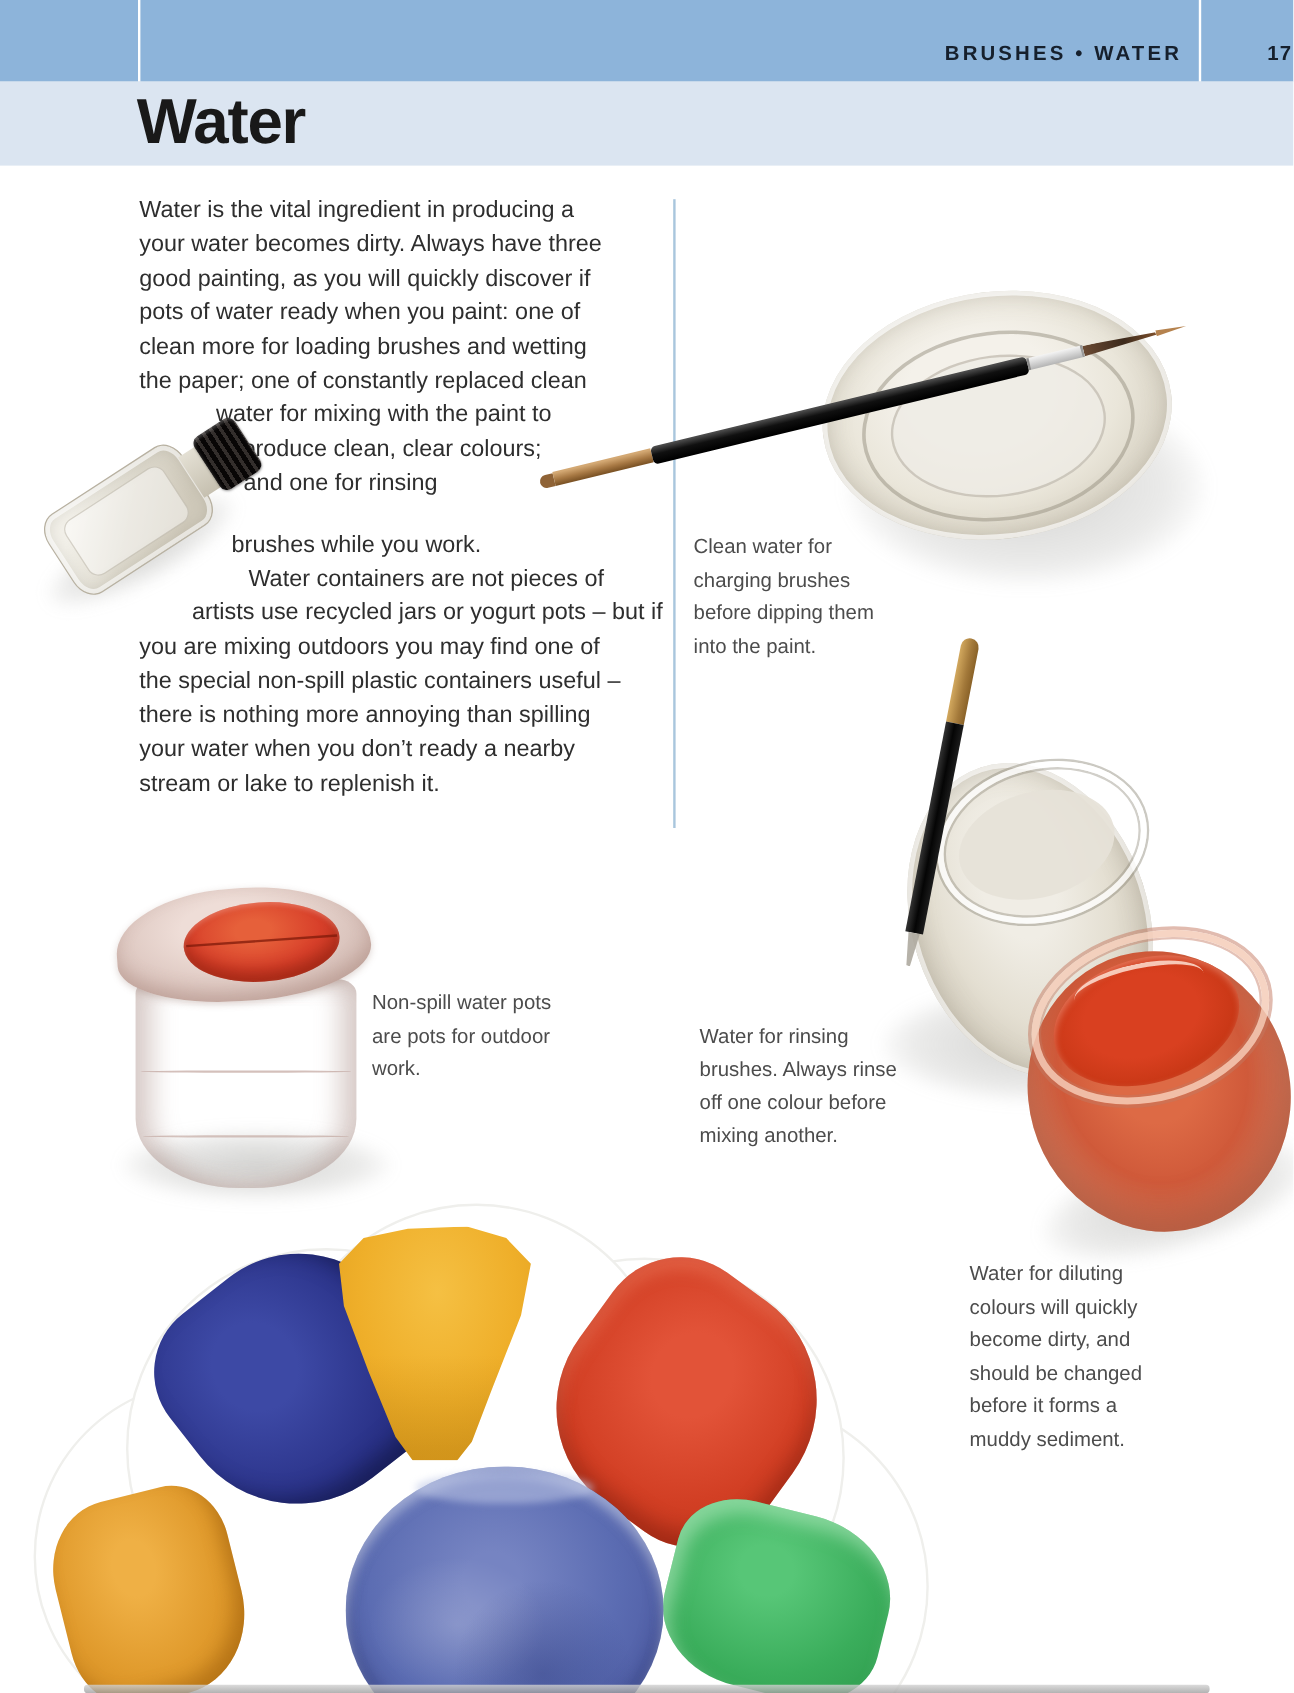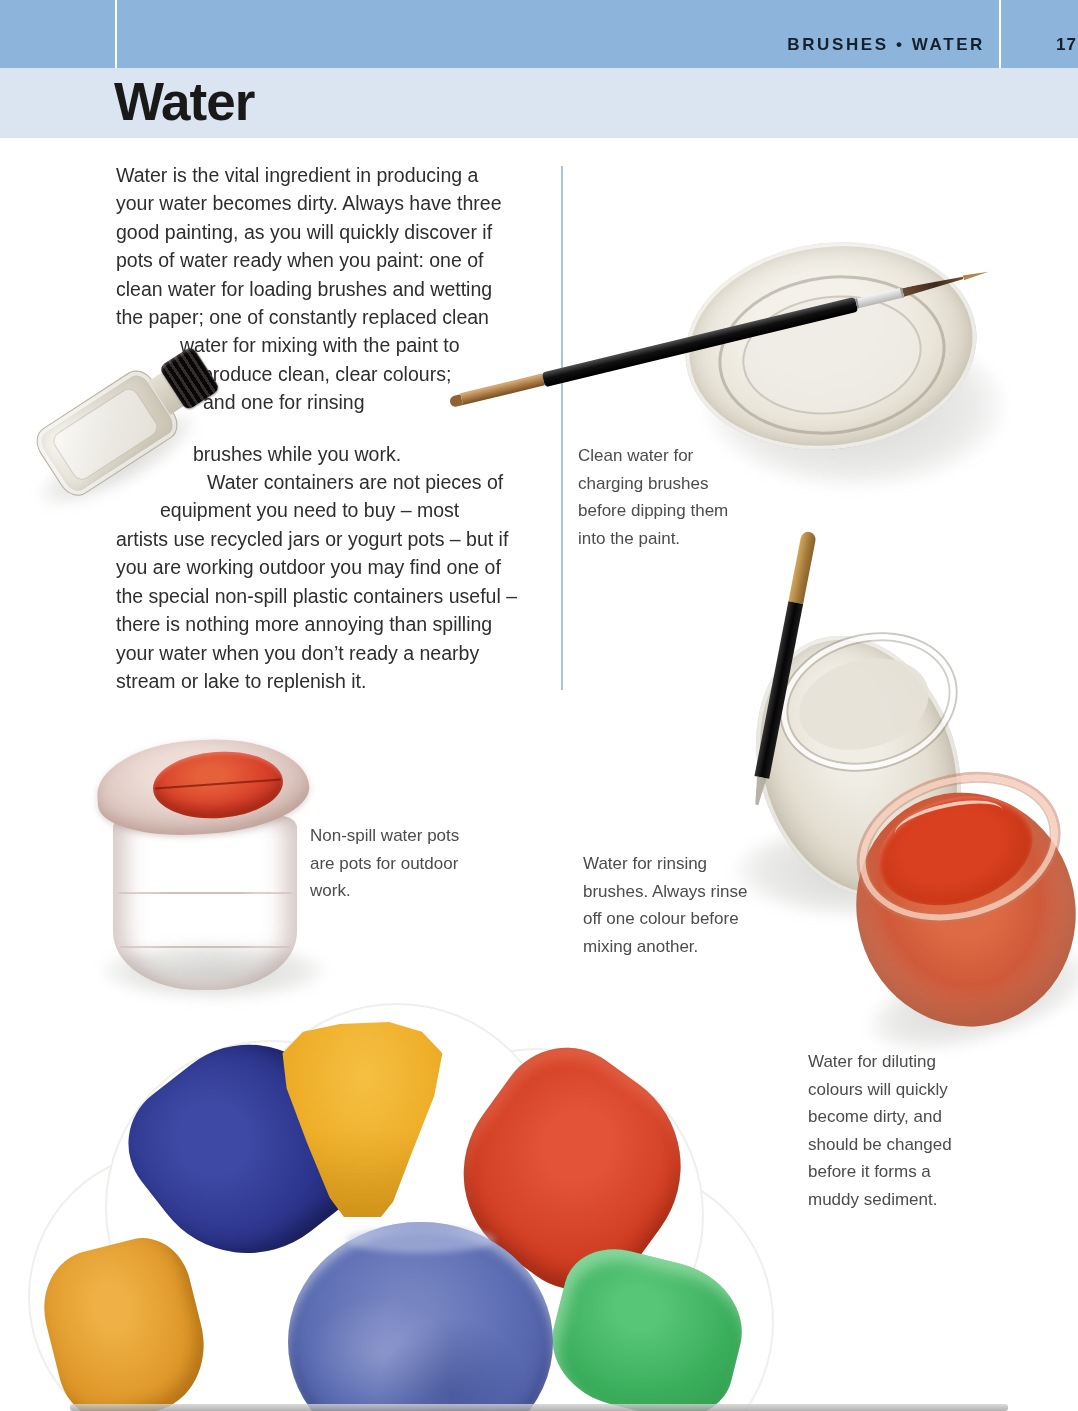--- a/index.html
+++ b/index.html
@@ -213,30 +213,29 @@
   </div>
 
   <div class="title-band"></div>
   <h1 class="page-title">Water</h1>
 
   <div class="body-text">
     <div class="ln">Water is the vital ingredient in producing a</div>
     <div class="ln">your water becomes dirty. Always have three</div>
     <div class="ln">good painting, as you will quickly discover if</div>
     <div class="ln">pots of water ready when you paint: one of</div>
-    <div class="ln">clean water for loading brushes and wetting</div>
+    <div class="ln">clean more for loading brushes and wetting</div>
     <div class="ln">the paper; one of constantly replaced clean</div>
     <div class="ln">water for mixing with the paint to</div>
     <div class="ln">produce clean, clear colours;</div>
     <div class="ln">and one for rinsing</div>
     <div class="ln">brushes while you work.</div>
     <div class="ln">Water containers are not pieces of</div>
-    <div class="ln">equipment you need to buy – most</div>
     <div class="ln">artists use recycled jars or yogurt pots – but if</div>
-    <div class="ln">you are working outdoor you may find one of</div>
+    <div class="ln">you are mixing outdoors you may find one of</div>
     <div class="ln">the special non-spill plastic containers useful –</div>
     <div class="ln">there is nothing more annoying than spilling</div>
     <div class="ln">your water when you don’t ready a nearby</div>
     <div class="ln">stream or lake to replenish it.</div>
   </div>
 
   <div class="col-rule"></div>
 
   <div class="ph bottle">
     <div class="shadow"></div>

